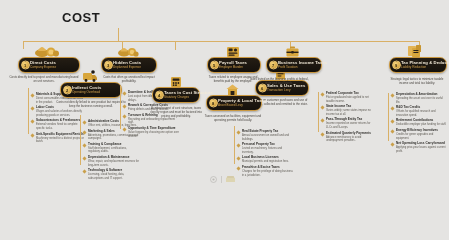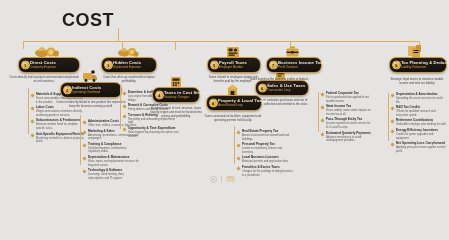--- a/index.html
+++ b/index.html
@@ -8,21 +8,21 @@
     background:#e5e4e2;
     font-family:"Liberation Sans",sans-serif;
     color:#2b2b2b;
     position:relative;
   }
   #stage{position:absolute;inset:0;}
 
   
   .title{
     position:absolute;left:62px;top:10px;
-    font-size:18px;font-weight:bold;letter-spacing:.5px;color:#1d1d1d;
+    font-size:13px;font-weight:bold;letter-spacing:.5px;color:#1d1d1d;
   }
 
   
   .ln{position:absolute;background:#d9b066;}
   .lnv{width:1px;}
   .lnh{height:1px;}
 
   
   .node{position:absolute;}
   .card{

